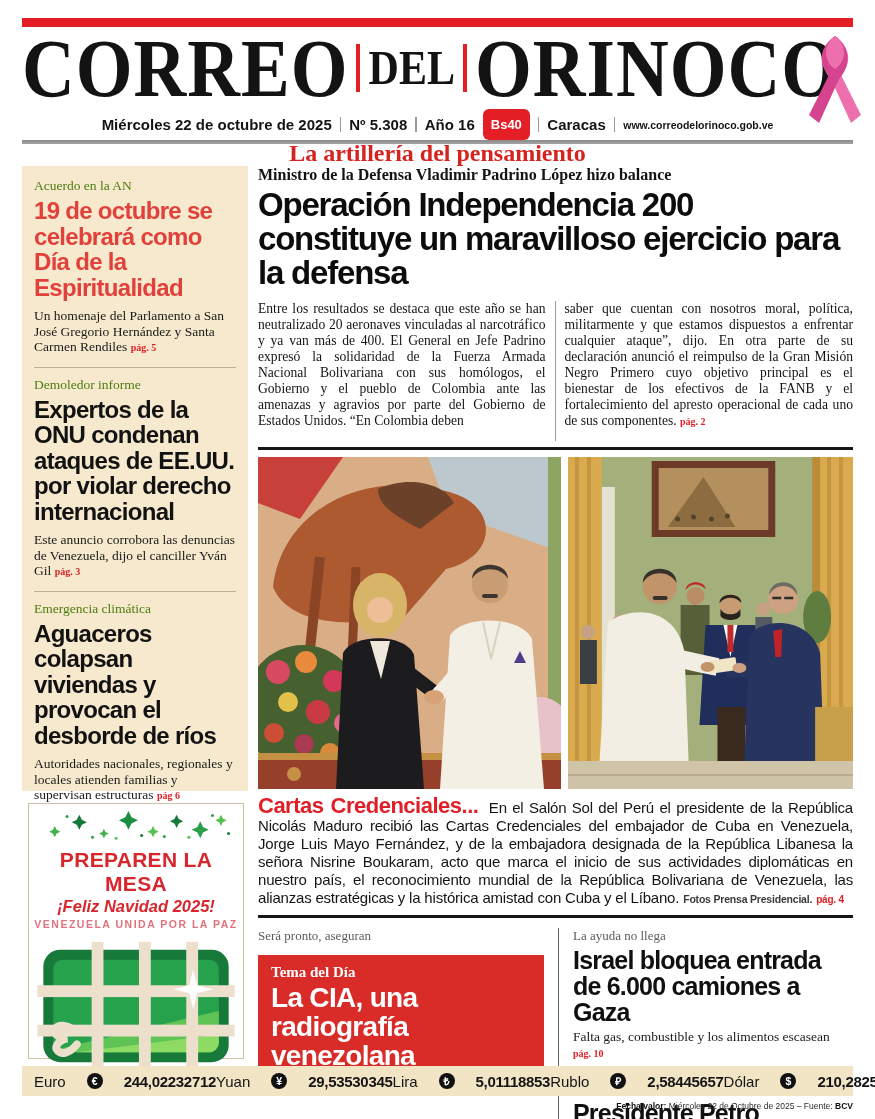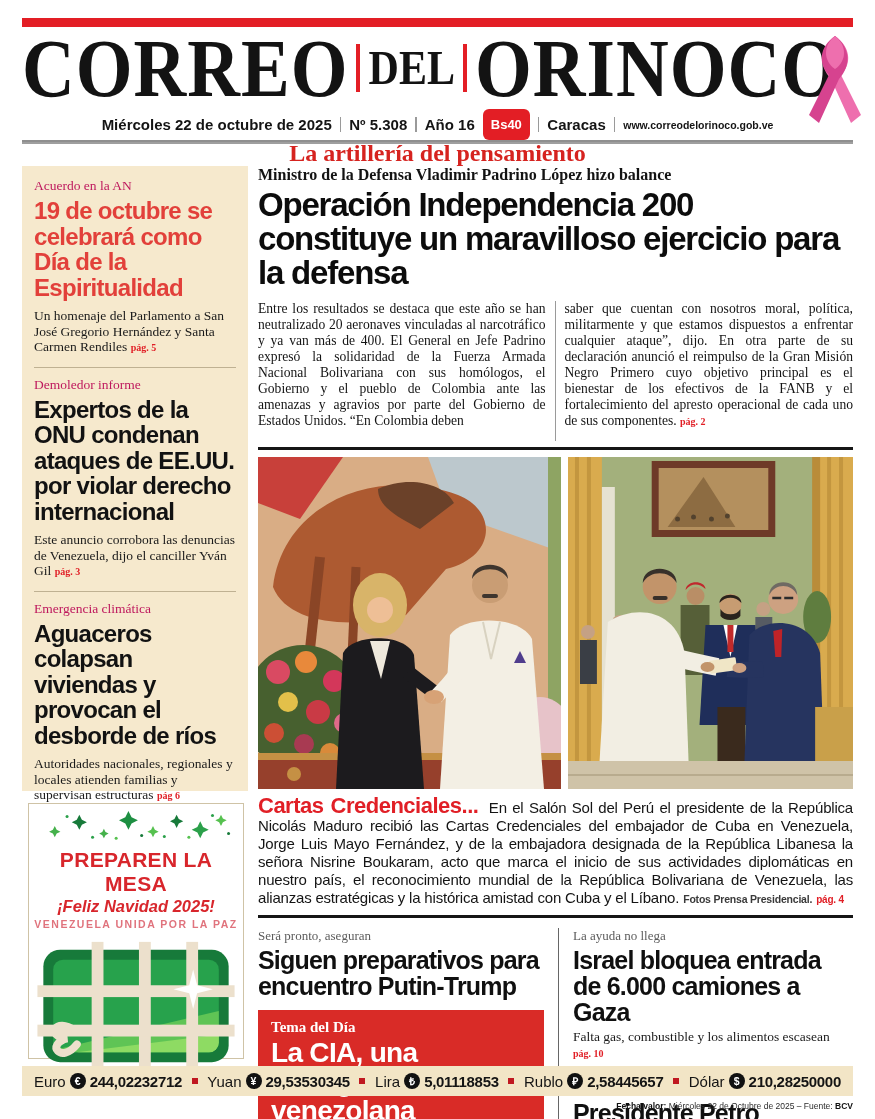--- a/index.html
+++ b/index.html
@@ -23,21 +23,21 @@
   .mrule { height:2px; background:#8f8f8f; margin-top:4px; }
   .founders { display:flex; justify-content:space-between; align-items:baseline; margin:5px 0 4px; font-size:9.5px; letter-spacing:1.1px; color:#4d4d4d; white-space:nowrap; overflow:hidden; }
   .founders b { color:#111; }
   .founders .gray { color:#6d6d6d; }
   .mrule2 { height:1.5px; background:#9f9f9f; }
 
   
   .sidebar { position:absolute; left:22px; top:166px; width:226px; height:625px; background:#f6e9cd; padding:3px 12px; }
   .story { padding:9px 0 11px; border-bottom:1px solid #bfb192; }
   .story.last { border-bottom:none; }
-  .kicker { font-family:"Liberation Serif", serif; font-size:13.5px; color:#be185d; margin-bottom:4px; }
+  .kicker { font-family:"Liberation Serif", serif; font-size:13.5px; color:#4d7c0f; margin-bottom:4px; }
   .shead { font-size:24px; font-weight:bold; letter-spacing:-0.7px; line-height:25.5px; color:#121212; }
   .shead.red { color:#e2403a; }
   .sdeck { font-family:"Liberation Serif", serif; font-size:13.5px; line-height:15.5px; color:#1a1a1a; margin-top:8px; }
   .pref { color:#e11f26; font-weight:bold; font-size:10px; white-space:nowrap; }
 
   
   .adbox { position:absolute; left:28px; top:803px; width:216px; height:256px; background:#fff; border:1px solid #cfc3a6; text-align:center; padding-top:5px; }
   .ad-title { color:#d8262c; font-weight:bold; font-size:21px; letter-spacing:0.3px; margin-top:1px; }
   .ad-sub { color:#d8262c; font-weight:bold; font-style:italic; font-size:16.5px; margin-top:1px; }
   .ad-tag { color:#e0737d; font-weight:bold; font-size:10.5px; letter-spacing:1.5px; margin-top:2px; }
@@ -65,21 +65,21 @@
   .b-kicker { font-family:"Liberation Serif", serif; font-size:13px; color:#5c5c5c; margin-bottom:3px; }
   .b-head { font-size:25px; font-weight:bold; letter-spacing:-0.8px; line-height:26px; color:#101010; }
   .b-deck { font-family:"Liberation Serif", serif; font-size:13.5px; line-height:15.5px; color:#1a1a1a; margin-top:4px; }
   .tema { background:#d92b27; color:#fff; margin-top:11px; padding:9px 13px 13px; }
   .tema-label { font-family:"Liberation Serif", serif; font-weight:bold; font-size:15px; }
   .tema-head { font-size:28px; font-weight:bold; letter-spacing:-0.7px; line-height:29px; margin-top:2px; }
   .b-div { height:1px; background:#999; margin:10px 0 9px; }
 
   
   .currency { position:absolute; left:22px; top:1066px; width:831px; height:30px; background:#f2e5c6; display:flex; align-items:center; justify-content:space-between; padding:0 12px; }
-  .cur-item { display:flex; align-items:center; gap:4px; font-size:15px; color:#141414; }
+  .cur-item { display:flex; align-items:center; gap:21px; font-size:15px; color:#141414; }
   .cur-icon { width:16px; height:16px; border-radius:50%; background:#111; color:#fff; font-size:10.5px; font-weight:bold; display:flex; align-items:center; justify-content:center; }
   .cur-val { font-weight:bold; letter-spacing:-0.3px; }
   .cur-sep { width:6px; height:6px; background:#c01820; }
   .footnote { position:absolute; right:22px; top:1101px; font-size:8.5px; color:#2c2c2c; }
   .footnote b { color:#111; }
 </style>
 </head>
 <body>
 
 <div class="page">
@@ -304,21 +304,20 @@
       <span class="cap-credit">Fotos Prensa Presidencial.</span>
       <span class="pref">pág. 4</span>
     </p>
 
     <div class="hrule"></div>
 
     <div class="bottom">
       <div class="b-left">
         <div>
           <div class="b-kicker">Será pronto, aseguran</div>
-          <div class="b-head">Siguen preparativos para encuentro Putin-Trump</div>
         </div>
         <div class="tema">
           <div class="tema-label">Tema del Día</div>
           <div class="tema-head">
             <span>La CIA, una radiografía venezolana</span>
             
           </div>
         </div>
       </div>
       <div class="b-right">

